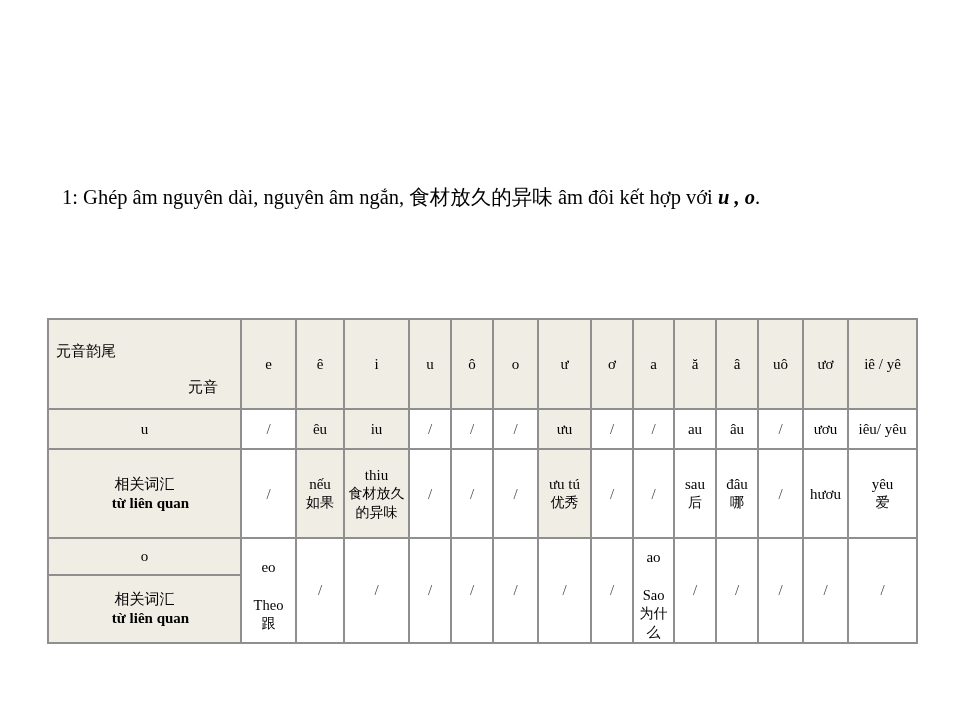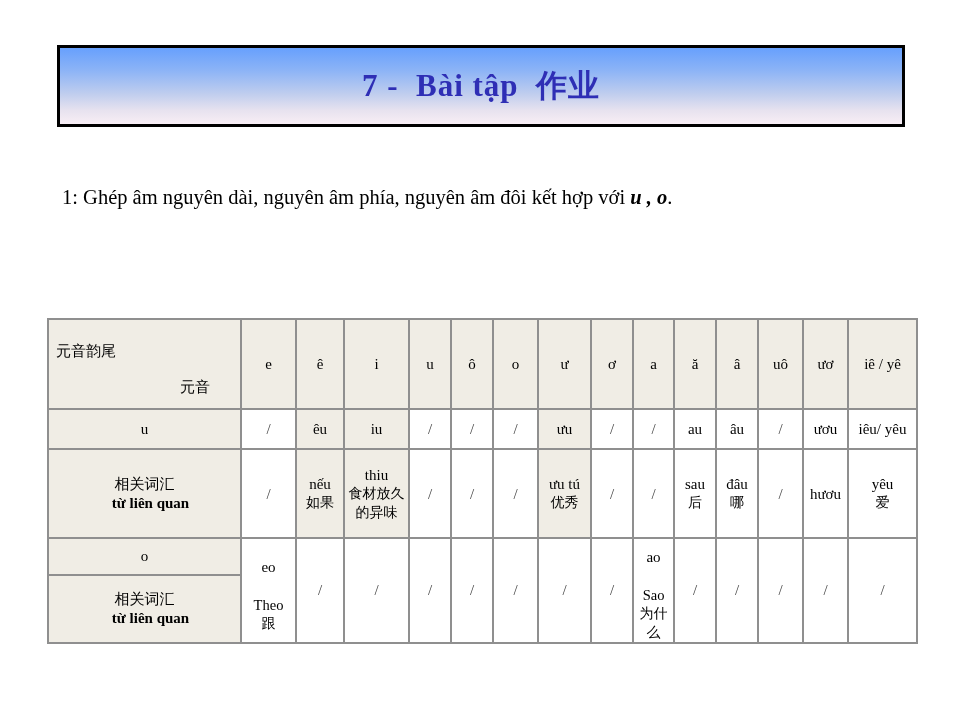--- a/index.html
+++ b/index.html
@@ -19,41 +19,38 @@
 
   
   .tablewrap{position:absolute;left:47px;top:318px;border-radius:12px;}
   table.ptable{border-collapse:collapse;table-layout:fixed;width:869px;border:2px solid #3c3c3c;}
   .ptable td,.ptable th{border:2px solid #8f8f8f;padding:0;margin:0;text-align:center;
           vertical-align:middle;font-weight:normal;font-size:15px;overflow:hidden;background:#fff;}
   .hd{background:#f0ede5 !important;}
   .colhead{font-size:17px;}
   .rowlabel{font-weight:bold;font-size:17px;}
   .corner{text-align:left;font-size:15px;padding:10px 0 0 7px;line-height:20px;height:100%;box-sizing:border-box;}
-  .corner .c2{text-align:right;padding-right:30px;margin-top:16px;}
+  .corner .c2{text-align:right;padding-right:22px;margin-top:16px;}
   .slash{color:#444;font-size:15px;}
   .wcell{font-size:14.5px;line-height:18px;}
   .wcell .zh{font-size:14px;}
   .lbl2{font-size:15px;line-height:19px;}
   .lbl2 .vi{font-weight:bold;margin-left:12px;}
   .stack{display:flex;flex-direction:column;justify-content:flex-start;align-items:center;
          height:100%;box-sizing:border-box;padding-top:9px;font-size:15px;line-height:19px;}
   .stack .gap{height:19px;}
 </style>
 </head>
 <body>
 
 <div class="slide">
 
-  <div class="banner">
-    <div class="banner-title">7 -  Bài tập  作业</div>
-  </div>
 
   <div class="instructions">
-    <div><span>1: Ghép âm nguyên dài, nguyên âm phía, nguyên âm đôi kết hợp với </span><b>u , o</b><span>.</span></div>
+    <div><span>1: Ghép âm nguyên dài, nguyên âm ngắn, 食材放久的异味 âm đôi kết hợp với </span><b>u , o</b><span>.</span></div>
   </div>
 
   <div class="tablewrap">
     <table class="ptable">
       <colgroup id="cols">
           <col style="width: 193px;">
           <col style="width: 55px;">
           <col style="width: 48px;">
           <col style="width: 65px;">
           <col style="width: 42px;">

